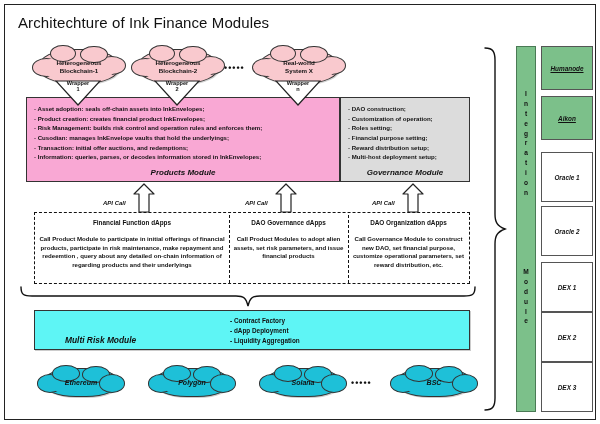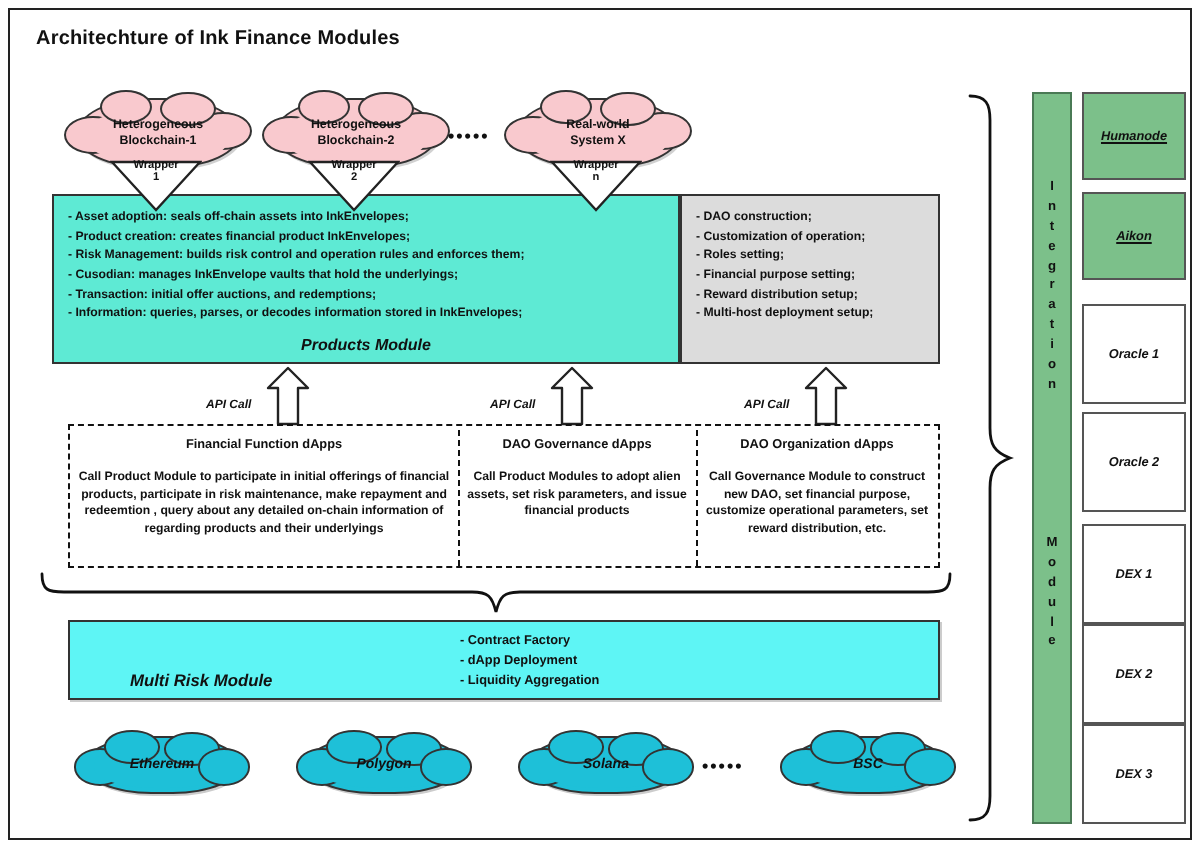--- a/index.html
+++ b/index.html
@@ -8,21 +8,21 @@
     background:#ffffff;
     font-family:"Liberation Sans", sans-serif;
     color:#111;
     overflow:hidden;
     position:relative;
   }
   .frame{position:absolute;left:4px;top:4px;width:592px;height:416px;border:1px solid #222;box-sizing:border-box;}
   .abs{position:absolute;}
 
   
-  .title{left:18px;top:14px;font-size:10px;font-weight:bold;letter-spacing:.1px;}
+  .title{left:18px;top:14px;font-size:15px;font-weight:normal;letter-spacing:.1px;}
 
   
   .cloud{
     position:absolute;
     background:#f9c9ce;
     border:1px solid #333;
     border-radius:50% 50% 50% 50% / 60% 60% 55% 55%;
     display:flex;align-items:center;justify-content:center;
     text-align:center;
     font-size:6.2px;font-weight:bold;line-height:1.25;
@@ -44,21 +44,21 @@
   .wrapper .wtxt{
     position:absolute;left:0;top:1px;width:46px;text-align:center;
     font-size:5.6px;font-weight:bold;line-height:1.05;
   }
 
   
   .dots{font-size:9px;font-weight:bold;letter-spacing:1px;color:#111;}
 
   
   .panel{border:1px solid #333;box-sizing:border-box;}
-  .products{left:26px;top:97px;width:314px;height:85px;background:#5eead4;}
+  .products{left:26px;top:97px;width:314px;height:85px;background:#f9a8d4;}
   .governance{left:340px;top:97px;width:130px;height:85px;background:#dcdcdc;}
   .bullets{position:absolute;left:7px;top:6px;right:4px;font-size:6.1px;line-height:1.58;font-weight:bold;}
   .bullets div{white-space:nowrap;}
   .gbullets{position:absolute;left:7px;top:6px;right:3px;font-size:6.1px;line-height:1.58;font-weight:bold;}
   .modname{position:absolute;left:0;right:0;bottom:4px;text-align:center;font-size:8px;font-style:italic;font-weight:bold;}
   .gov-name{bottom:4px;}
 
   
   .apiarrow{position:absolute;width:22px;height:30px;}
   .apilabel{position:absolute;font-size:6px;font-style:italic;font-weight:bold;white-space:nowrap;}
@@ -188,20 +188,21 @@
 
 <div class="abs panel governance">
   <div class="gbullets">
     <div>- DAO construction;</div>
     <div>- Customization of operation;</div>
     <div>- Roles setting;</div>
     <div>- Financial purpose setting;</div>
     <div>- Reward distribution setup;</div>
     <div>- Multi-host deployment setup;</div>
   </div>
+  <div class="modname gov-name">Governance Module</div>
 </div>
 
 <div class="abs apiarrow" style="left:133px;top:183px;">
   <svg width="22" height="30" viewBox="0 0 22 30">
     <polygon points="11,1 21,11 16,11 16,29 6,29 6,11 1,11" fill="#ffffff" stroke="#222" stroke-width="1.2" stroke-linejoin="round"></polygon>
   </svg>
 </div>
 <div class="abs apilabel" style="left:103px;top:200px;">API Call</div>
 
 <div class="abs apiarrow" style="left:275px;top:183px;">

